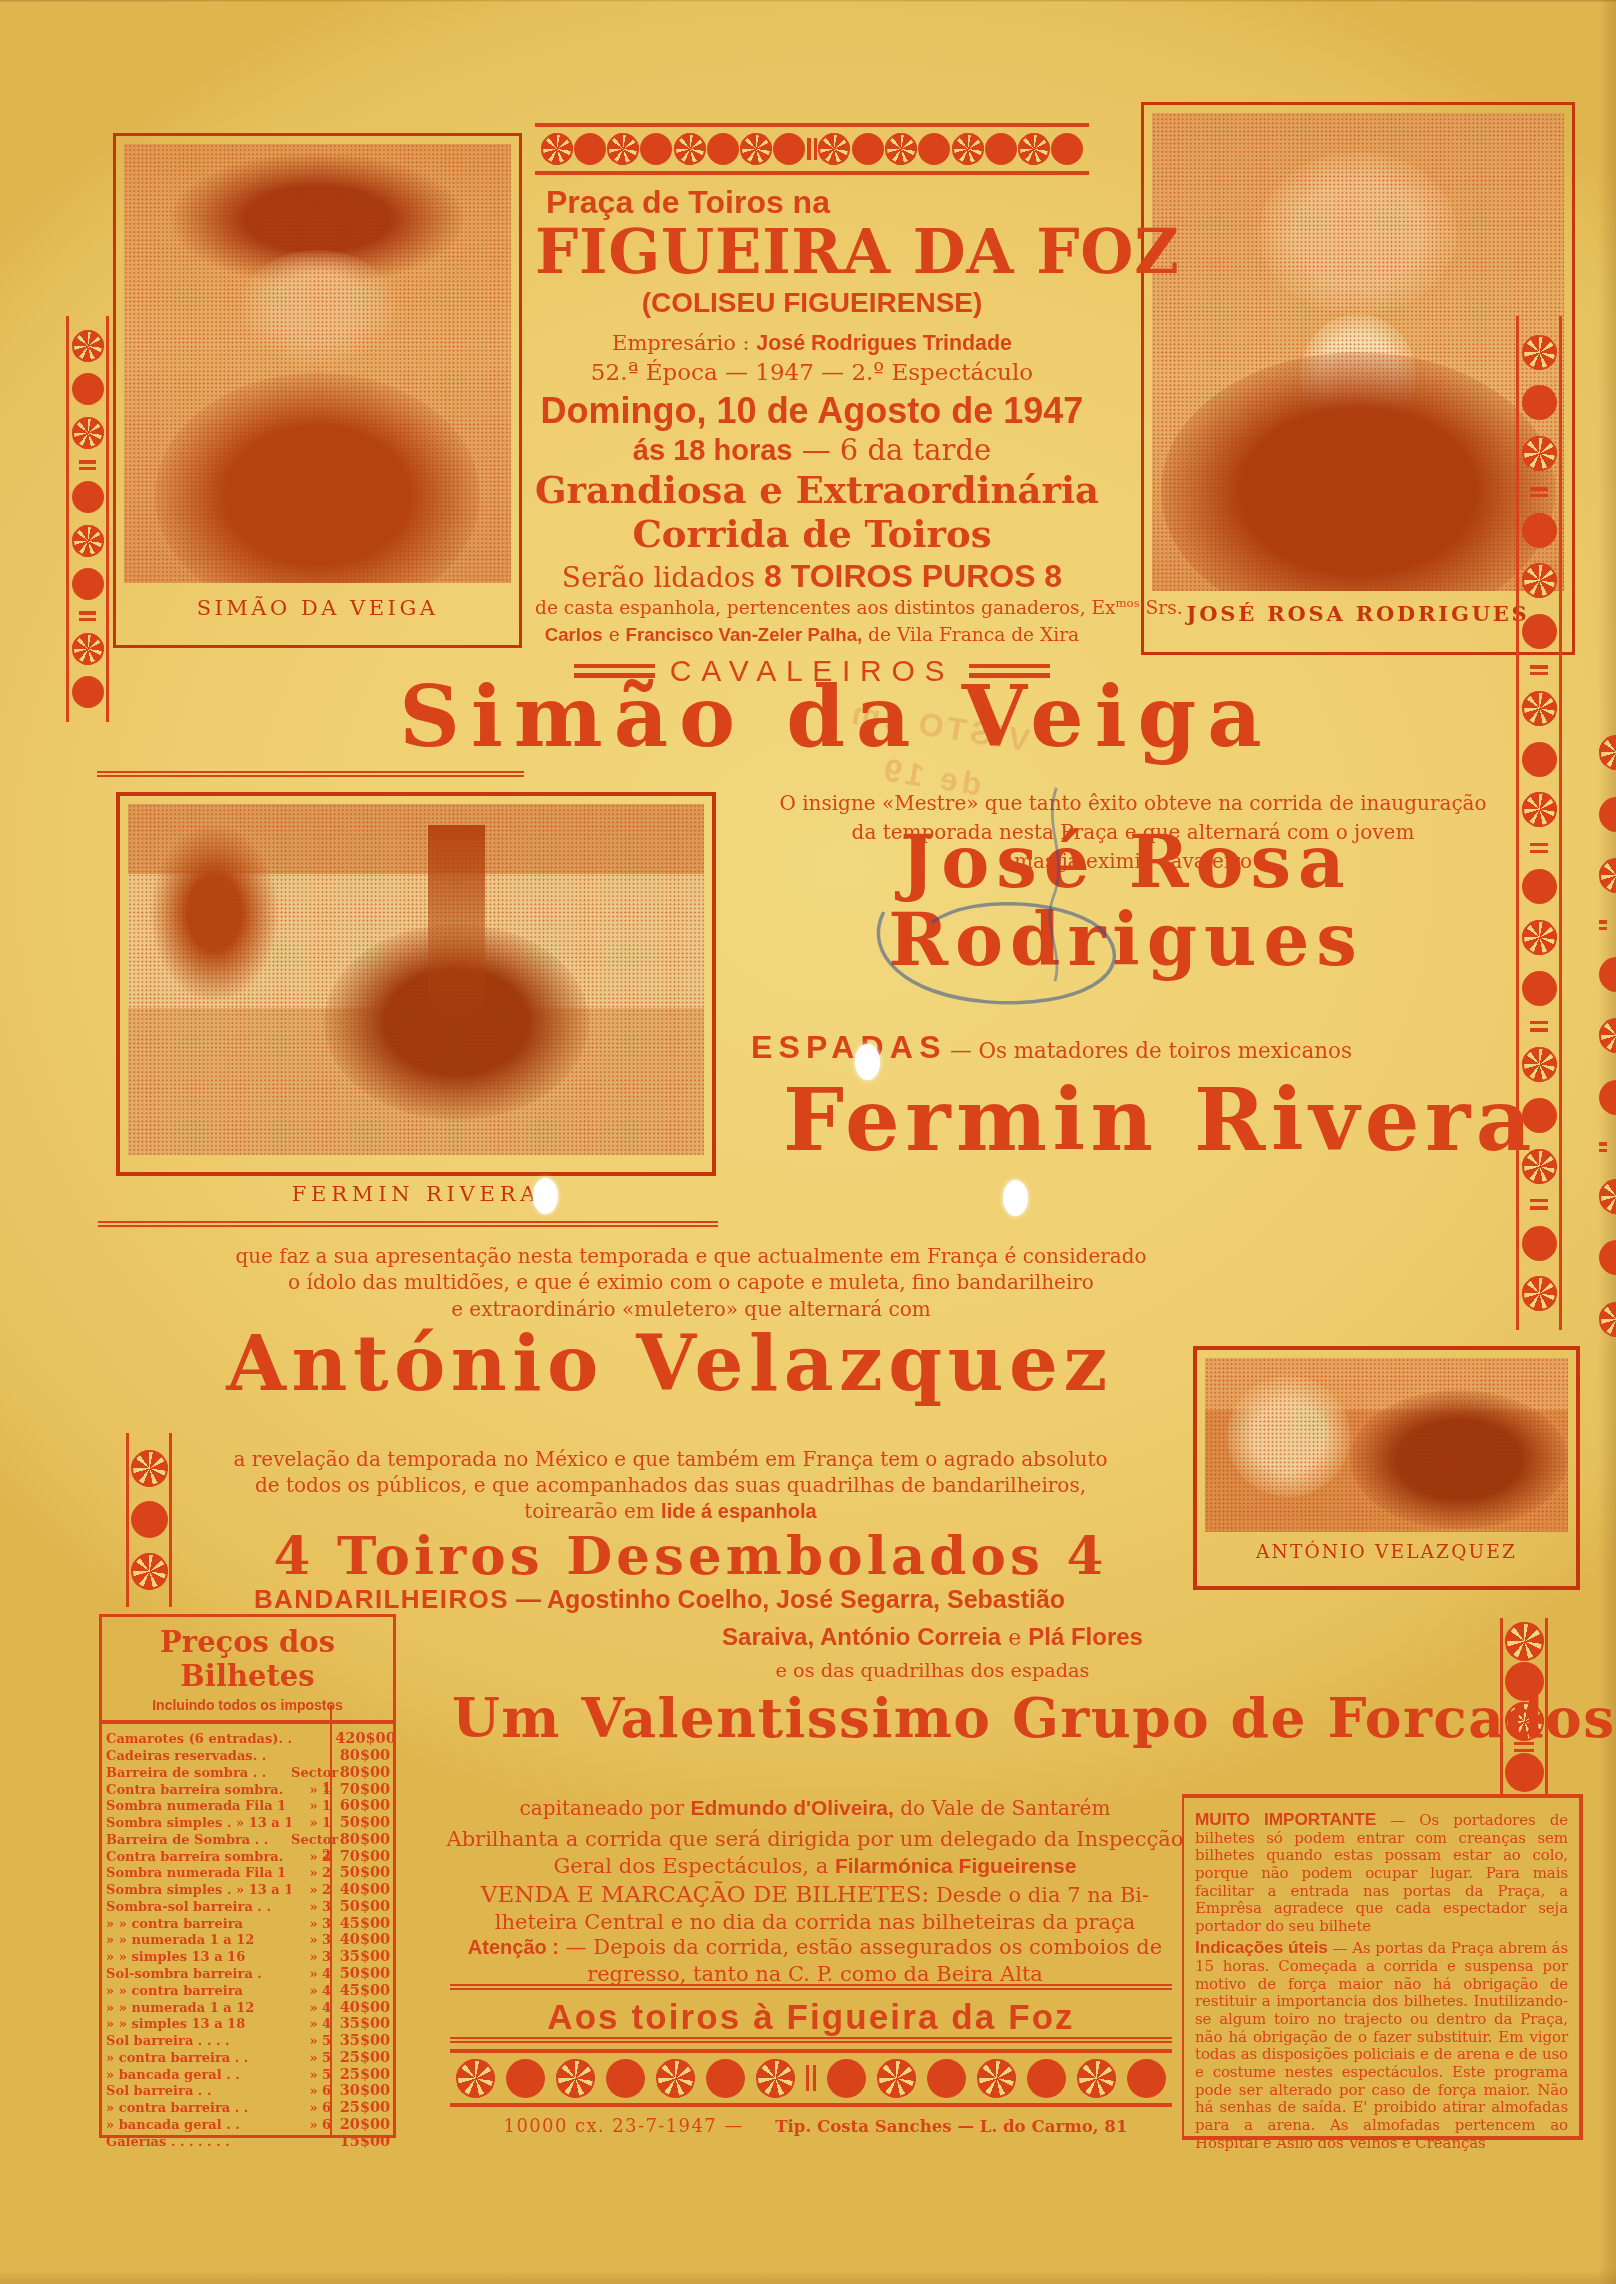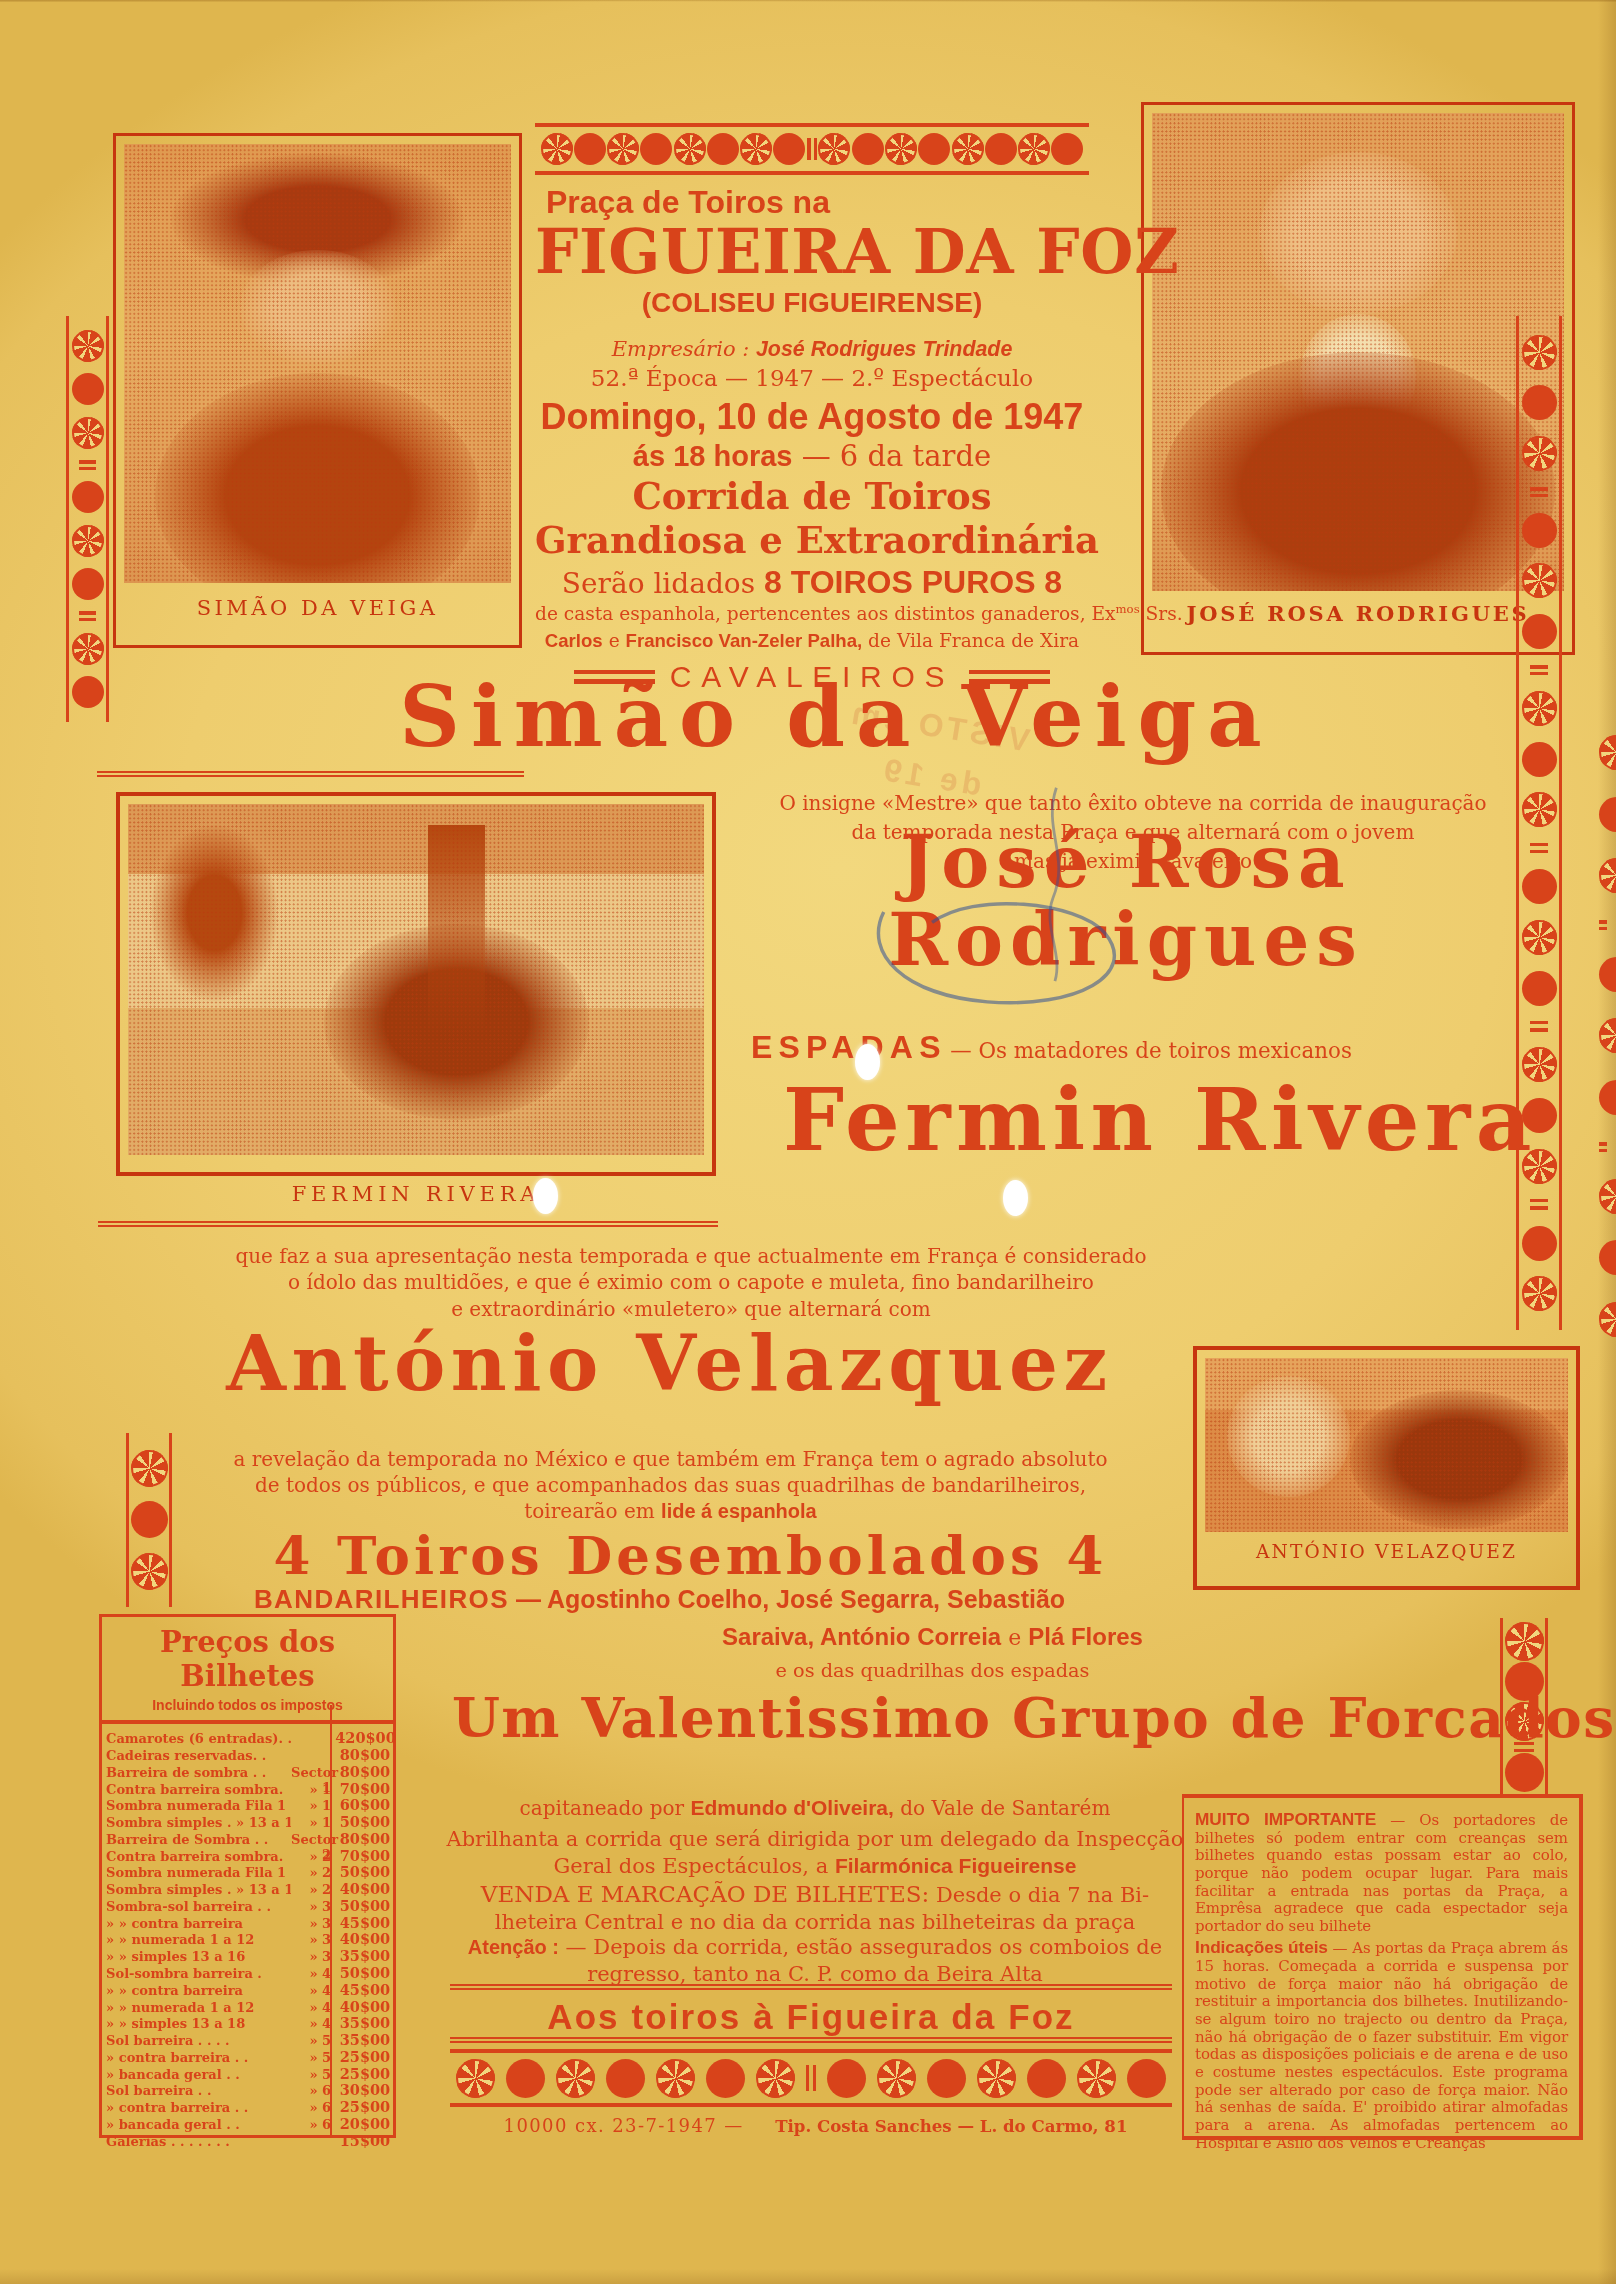--- a/index.html
+++ b/index.html
@@ -49,21 +49,21 @@
     background-image:radial-gradient(rgba(186,58,14,.5) 0.9px,transparent 1.1px);background-size:4.1px 4.1px;}
   .blob{position:absolute;border-radius:50%;}
   .pcap{display:block;text-align:center;color:var(--ink-dark);font-family:"DejaVu Serif",serif;}
 
   
   .header{position:absolute;left:535px;top:123px;width:554px;text-align:center;color:var(--ink);}
   .header .band{position:relative;width:100%;height:52px;}
   .h-praca{display:block;text-align:left;padding-left:11px;font-size:32px;margin-top:11px;line-height:1;}
   .h-city{display:block;font-size:61px;line-height:1.0;margin-top:2.8px;letter-spacing:0.7px;white-space:nowrap;}
   .h-coliseu{display:block;font-size:28px;margin-top:7px;line-height:1;}
-  .h-emp{display:block;font-size:21px;margin-top:22px;line-height:1;font-style:italic;}
+  .h-emp{display:block;font-size:21px;margin-top:16px;line-height:1;}
   .h-epoca{display:block;font-size:23px;margin-top:7px;line-height:1;}
   .h-date{display:block;font-size:36px;margin-top:8.3px;line-height:1;white-space:nowrap;}
   .h-time{display:block;font-size:29px;margin-top:7px;line-height:1;}
   .h-grand{display:block;font-size:37px;line-height:1.0;margin-top:7px;white-space:nowrap;}
   .h-serao{display:block;font-size:28px;margin-top:7px;line-height:1;}
   .h-casta{display:block;font-size:18.6px;margin-top:5.5px;line-height:1.15;white-space:nowrap;}
   .h-cavrow{display:flex;align-items:center;justify-content:center;gap:15px;margin-top:8.3px;}
   .cavbars{width:81px;height:14px;background:linear-gradient(var(--ink) 0 4.1px,transparent 4.1px 9px,var(--ink) 9px 14px);}
   .h-cav{font-size:30px;letter-spacing:9.7px;font-family:"Liberation Sans",sans-serif;font-weight:400;}
 
@@ -145,22 +145,22 @@
     <span class="h-coliseu sans">(COLISEU FIGUEIRENSE)</span>
     <span class="h-emp serif">
       <span>Empresário :</span>
       <span class="sans" style="font-size:21.4px;">José Rodrigues Trindade</span>
     </span>
     <span class="h-epoca serif">52.ª Época — 1947 — 2.º Espectáculo</span>
     <span class="h-date sans">Domingo, 10 de Agosto de 1947</span>
     <span class="h-time serif">
       <span class="sans">ás 18 horas</span><span> — 6 da tarde</span>
     </span>
+    <span class="h-grand disp">Grandiosa e Extraordinária</span>
     <span class="h-grand disp">Corrida de Toiros</span>
-    <span class="h-grand disp">Grandiosa e Extraordinária</span>
     <span class="h-serao serif">
       <span>Serão lidados </span><span class="sans" style="font-size:32px;">8 TOIROS PUROS 8</span>
     </span>
     <span class="h-casta serif">
       <span>de casta espanhola, pertencentes aos distintos ganaderos, Ex</span><sup style="font-size:11.7px;">mos</sup><span> Srs.</span>
     </span>
     <span class="h-casta serif">
       <span class="sans">Carlos</span><span> e </span><span class="sans">Francisco Van-Zeler Palha,</span><span> de Vila Franca de Xira</span>
     </span>
     <div class="h-cavrow">

